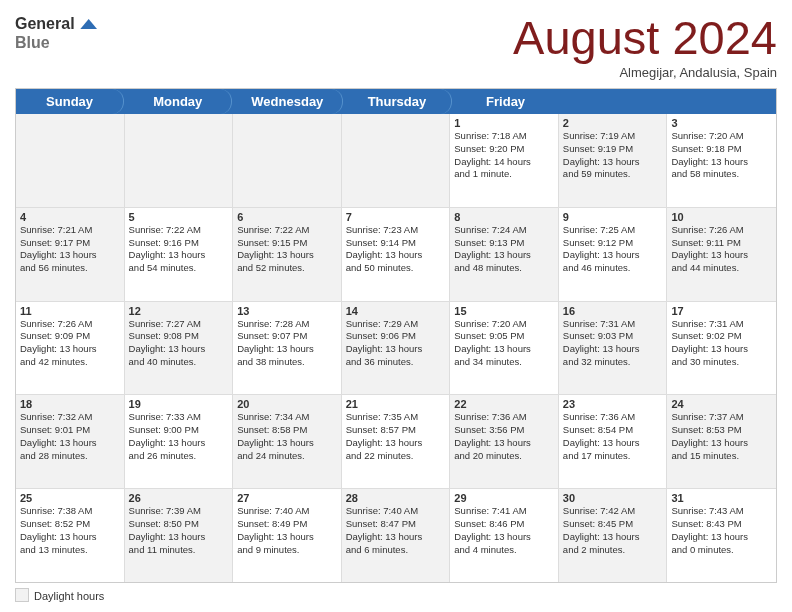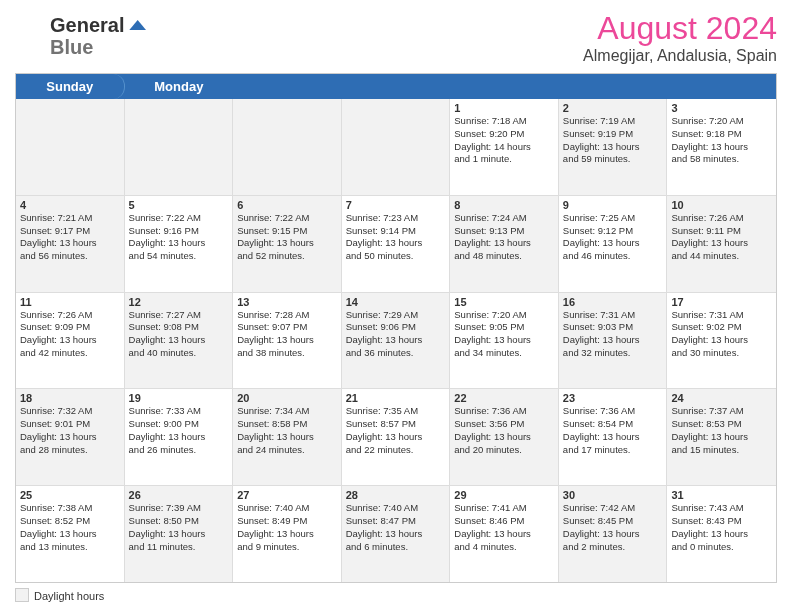--- a/index.html
+++ b/index.html
@@ -22,42 +22,41 @@
       justify-content: space-between;
       align-items: flex-start;
       margin-bottom: 8px;
     }
     .logo {
       display: flex;
       align-items: center;
       margin-top: 4px;
     }
     .logo-text {
-      font-size: 20px;
+      font-size: 16px;
       font-weight: bold;
       line-height: 1.1;
-      margin-left: 35px;
     }
     .logo-general { color: #333; }
     .logo-blue { color: #737373; }
     .logo-icon {
       width: 20px;
       height: 20px;
       margin-left: 2px;
     }
     .title-block {
       text-align: right;
     }
     .main-title {
-      font-size: 32px;
+      font-size: 47px;
       font-weight: normal;
-      color: #ec4899;
+      color: #7f1d1d;
     }
     .subtitle {
-      font-size: 16px;
+      font-size: 13px;
       color: #444;
     }
     .calendar {
       flex: 1;
       display: flex;
       flex-direction: column;
       border: 1px solid #ccc;
     }
     .cal-header {
       display: grid;
@@ -144,20 +143,23 @@
     <div class="title-block">
       <div class="main-title">August 2024</div>
       <div class="subtitle">Almegijar, Andalusia, Spain</div>
     </div>
   </div>
 
   <div class="calendar">
     <div class="cal-header">
     <div class="cal-header-cell">Sunday</div>
         <div class="cal-header-cell">Monday</div>
+        <div class="cal-header-cell">Wednesday</div>
+        <div class="cal-header-cell">Thursday</div>
+        <div class="cal-header-cell">Friday</div>
       </div>
     <div class="cal-body">
     <div class="cal-row">
           <div class="cal-cell shaded empty"></div>
           <div class="cal-cell shaded empty"></div>
           <div class="cal-cell shaded empty"></div>
           <div class="cal-cell shaded empty"></div>
           <div class="cal-cell">
             <span class="day-num">1</span>
             <span class="cell-line">Sunrise: 7:18 AM</span>

